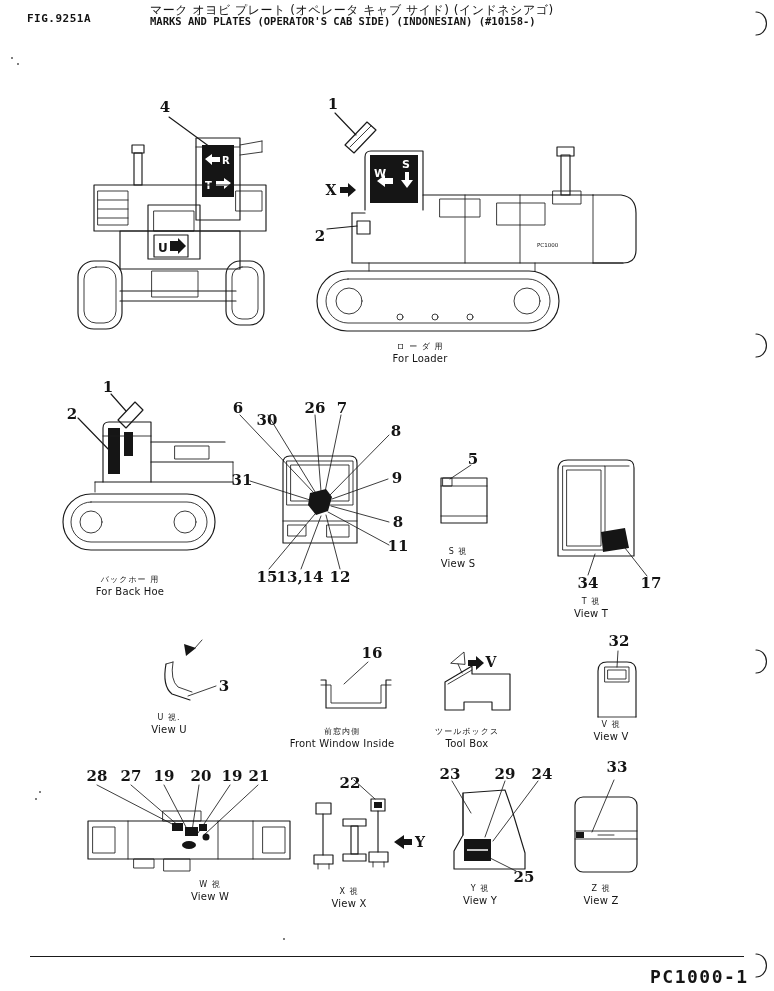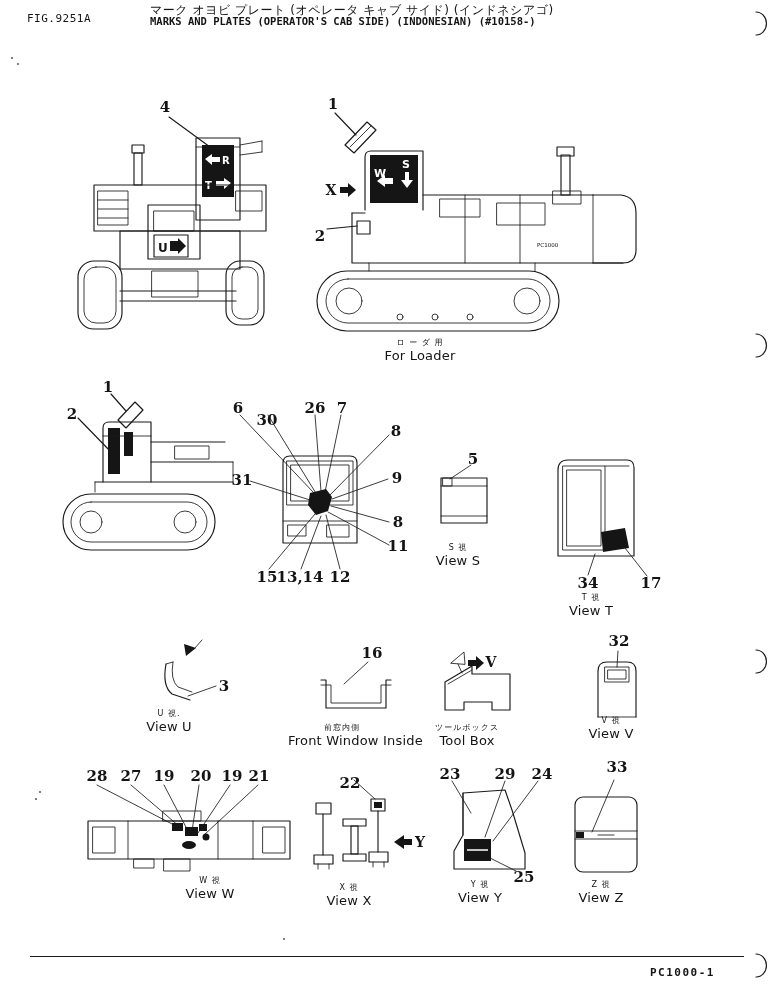--- a/index.html
+++ b/index.html
@@ -6,29 +6,29 @@
   body{width:774px;height:991px;position:relative;background:#fff;overflow:hidden;
        font-family:"DejaVu Sans",sans-serif;color:#141414}
   .sec{position:absolute}
   .sec svg{position:absolute;left:0;top:0}
   .callout{position:absolute;transform:translate(-50%,-50%);font-family:"DejaVu Serif",serif;
            font-weight:700;font-size:15px;white-space:nowrap}
   .marker-letter{position:absolute;transform:translate(-50%,-50%);font-family:"DejaVu Serif",serif;
            font-weight:700;font-size:14px}
   .caption{position:absolute;left:0;bottom:0;text-align:center;line-height:1.3}
   .cap-jp{display:block;font-size:8px;letter-spacing:1px;white-space:nowrap}
-  .cap-en{display:block;font-size:13px;letter-spacing:.2px;white-space:nowrap}
+  .cap-en{display:block;font-size:10px;letter-spacing:.2px;white-space:nowrap}
   .hdr-fig{position:absolute;left:27px;top:12px;font-family:"DejaVu Sans Mono",monospace;
-           font-weight:400;font-size:11px;letter-spacing:.5px}
+           font-weight:700;font-size:11px;letter-spacing:.5px}
   .hdr-jp{position:absolute;left:150px;top:2px;font-size:12px;letter-spacing:.5px}
   .hdr-en{position:absolute;left:150px;top:15px;font-family:"DejaVu Sans Mono",monospace;
           font-weight:700;font-size:10.5px;white-space:nowrap}
   .ftr-line{position:absolute;left:30px;top:956px;width:714px;border-top:1.5px solid #1a1a1a}
   .doc-num{position:absolute;left:650px;top:966px;font-family:"DejaVu Sans Mono",monospace;
-           font-weight:700;font-size:11px;letter-spacing:1.5px}
+           font-weight:700;font-size:18px;letter-spacing:1.5px}
   .ln{fill:none;stroke:#1a1a1a;stroke-width:1.15;stroke-linecap:round;stroke-linejoin:round}
   .lnt{fill:none;stroke:#1a1a1a;stroke-width:.85;stroke-linecap:round;stroke-linejoin:round}
   .bk{fill:#151515;stroke:none}
   .wt{fill:#fff;stroke:none}
   .dw{fill:#fff;font-weight:700;font-family:"DejaVu Sans",sans-serif}
   .db{fill:#141414;font-weight:700;font-family:"DejaVu Sans",sans-serif}
   .tiny{fill:#141414;font-family:"DejaVu Sans",sans-serif}
   .speck{position:absolute;width:2px;height:2px;background:#555;border-radius:50%}
 </style>
 </head>
@@ -174,20 +174,24 @@
     <line class="lnt" x1="178" y1="84" x2="178" y2="104"></line>
     <g>
       <rect class="ln" x="8" y="116" width="152" height="56" rx="28"></rect>
       <rect class="lnt" x="16" y="124" width="136" height="40" rx="20"></rect>
       <circle class="lnt" cx="36" cy="144" r="11"></circle>
       <circle class="lnt" cx="130" cy="144" r="11"></circle>
     </g>
   </svg>
   <span class="callout" style="left:53px;top:9px">1</span>
   <span class="callout" style="left:17px;top:36px">2</span>
+  <div class="caption" style="width:150px">
+    <span class="cap-jp">バックホー 用</span>
+    <span class="cap-en">For Back Hoe</span>
+  </div>
 </div>
 
 <div class="sec" style="left:228px;top:393px;width:190px;height:222px">
   <svg width="190" height="200" viewBox="0 0 190 200">
     <line class="lnt" x1="12" y1="22" x2="86" y2="100"></line>
     <line class="lnt" x1="40" y1="22" x2="89" y2="102"></line>
     <line class="lnt" x1="87" y1="22" x2="93" y2="98"></line>
     <line class="lnt" x1="113" y1="22" x2="97" y2="99"></line>
     <line class="lnt" x1="161" y1="42" x2="102" y2="102"></line>
     <line class="lnt" x1="22" y1="88" x2="82" y2="107"></line>

